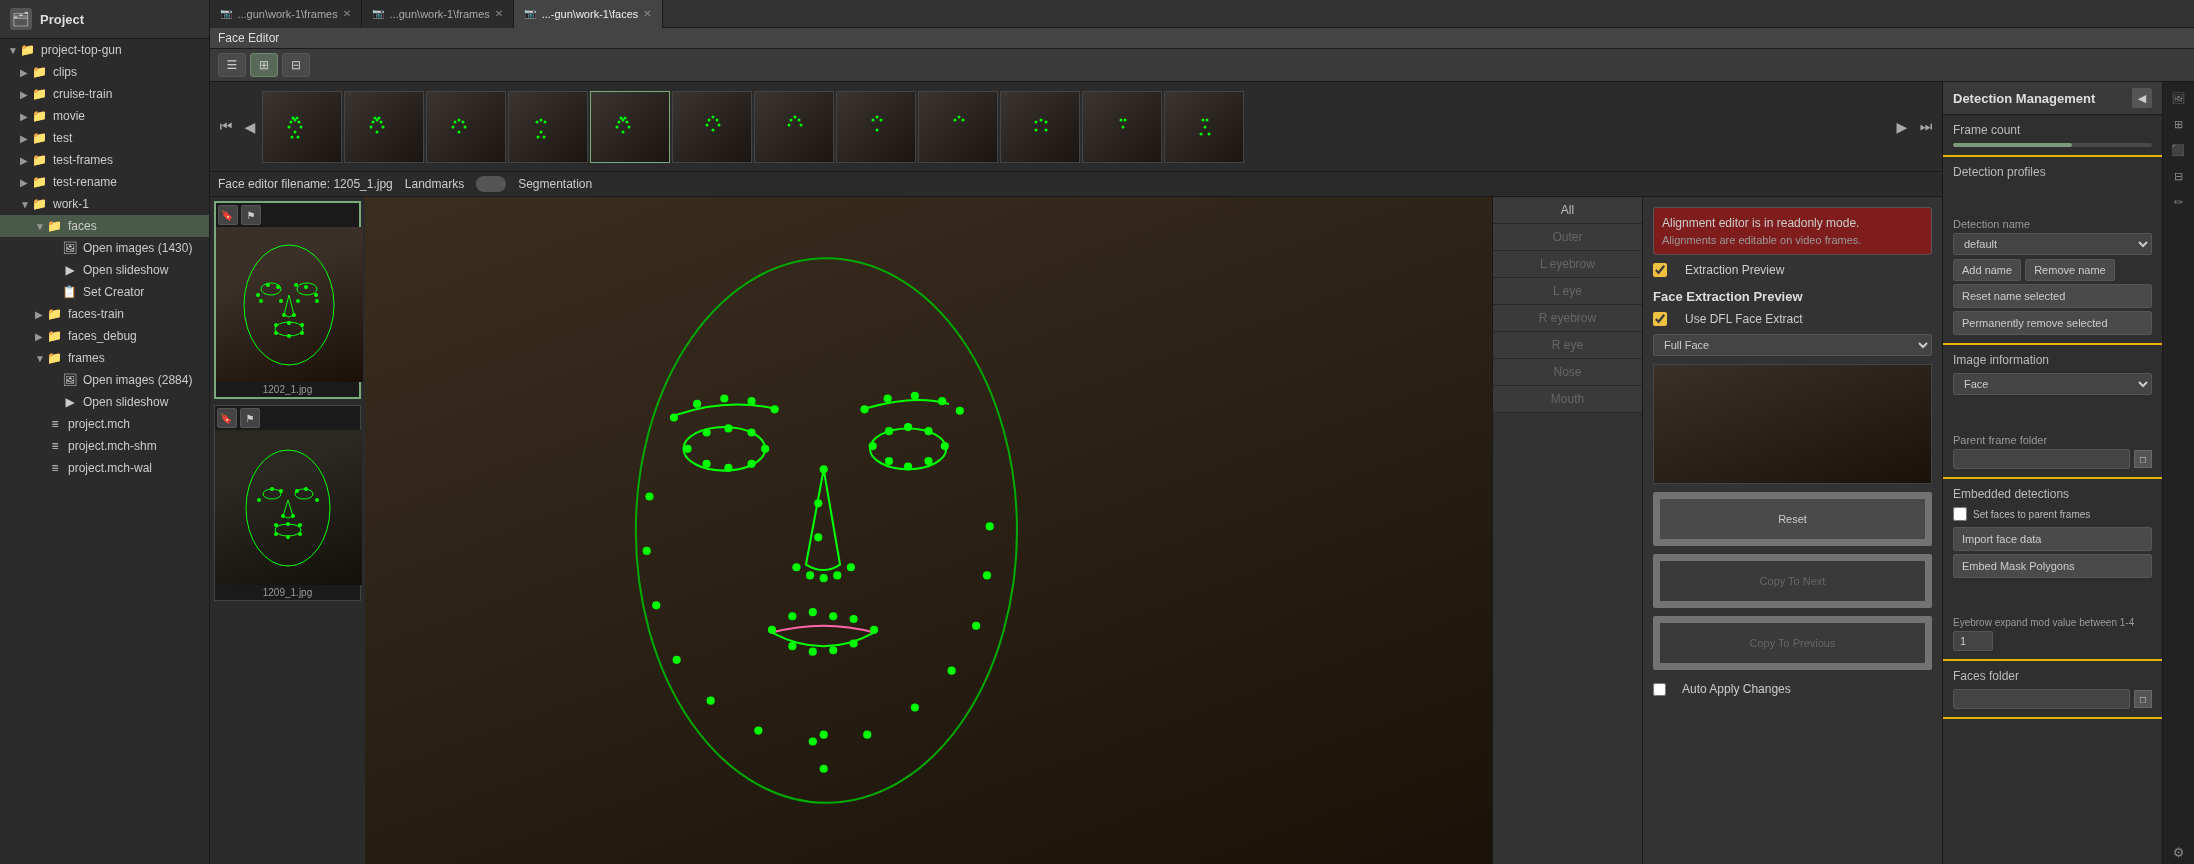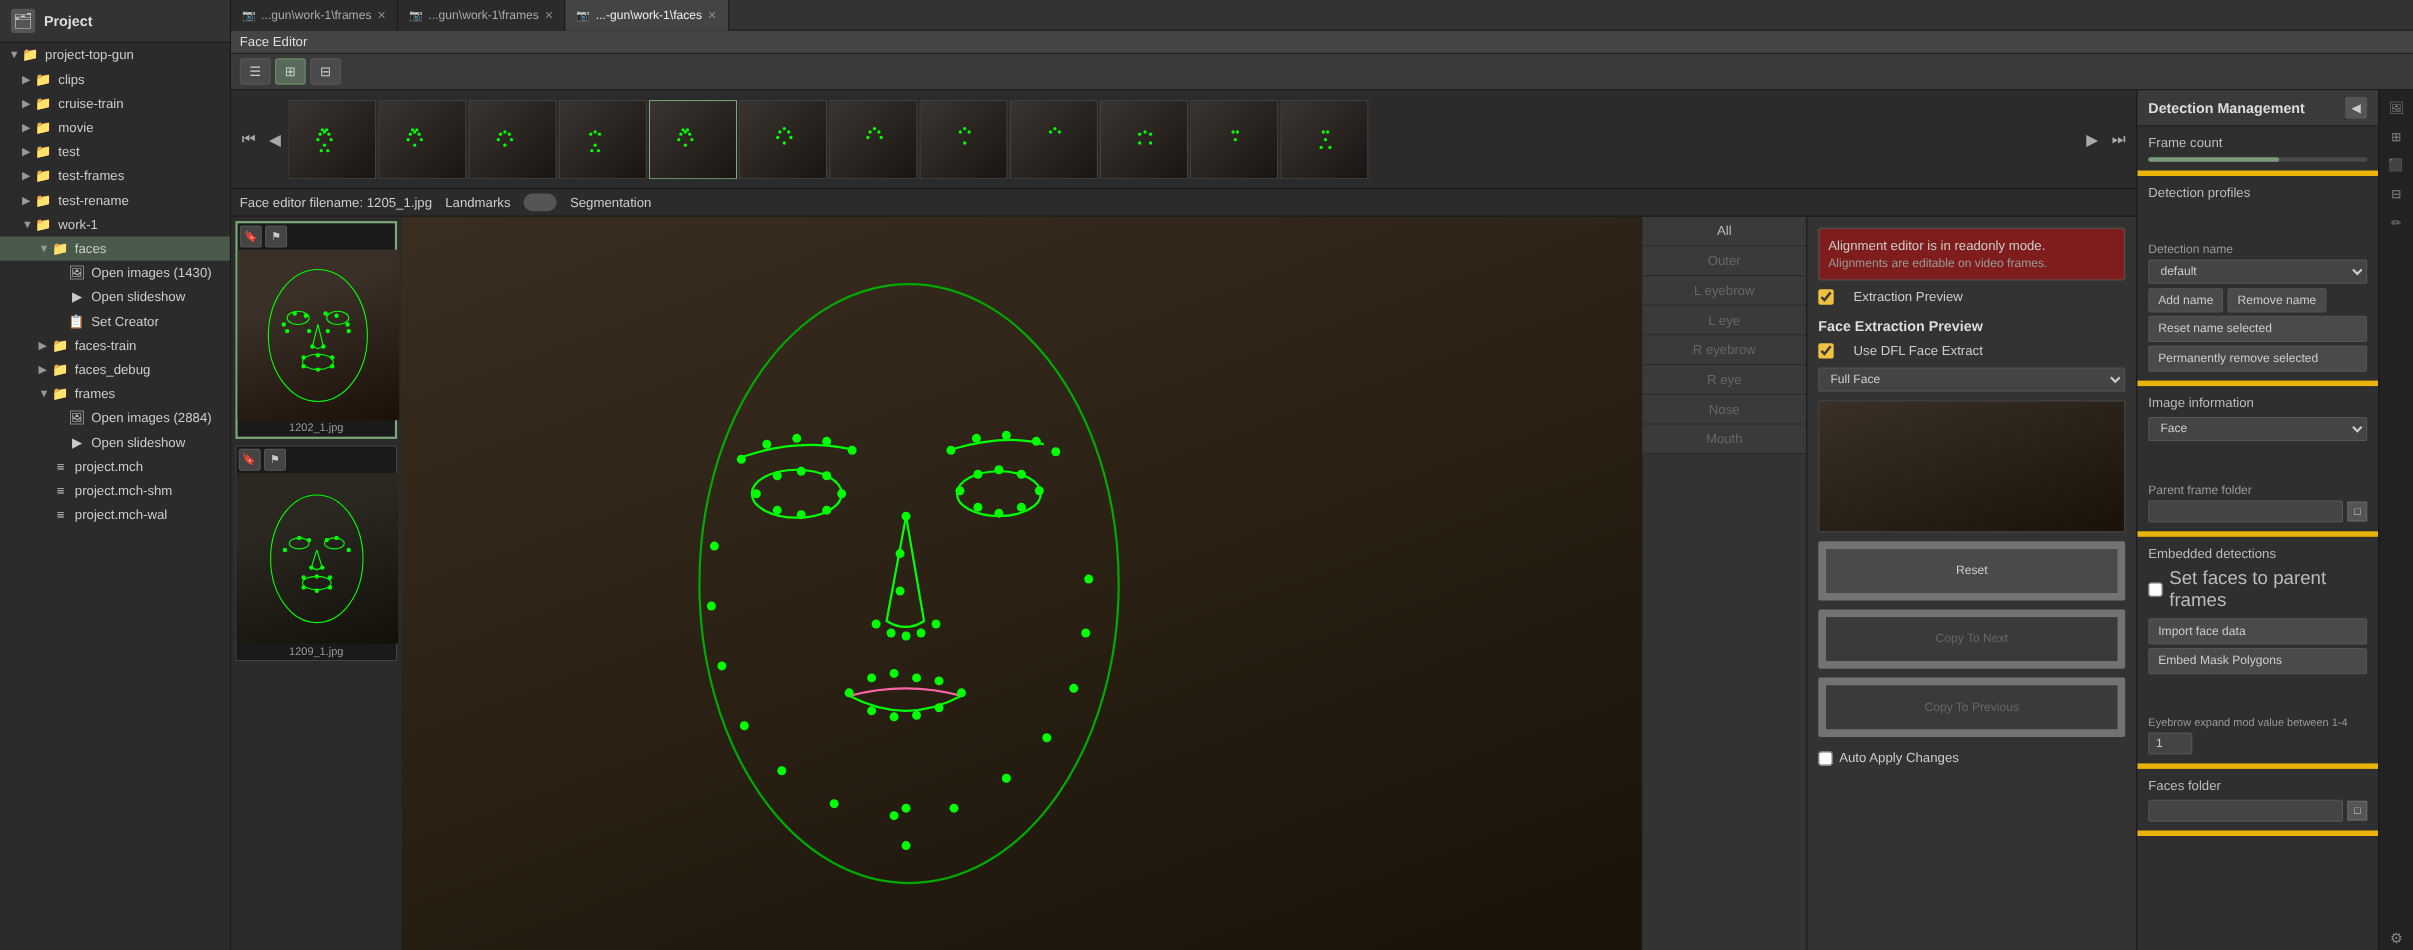--- a/index.html
+++ b/index.html
@@ -67,37 +67,37 @@
     
     .alignment-panel { width: 300px; background: #333; border-left: 1px solid #1a1a1a; padding: 10px; display: flex; flex-direction: column; gap: 8px; flex-shrink: 0; }
     .checkbox-row { display: flex; align-items: center; gap: 18px; }
     .checkbox-row input[type=checkbox] { accent-color: #f0c040; width: 14px; height: 14px; cursor: pointer; }
     .checkbox-row label { font-size: 12px; color: #ccc; cursor: pointer; }
     .section-title { font-size: 13px; color: #ddd; font-weight: bold; margin-top: 4px; }
     .select-row { display: flex; align-items: center; gap: 6px; }
     .select-control { background: #444; border: 1px solid #555; color: #ccc; padding: 3px 6px; font-size: 11px; border-radius: 2px; flex: 1; }
     .action-btn { padding: 14px 8px; background: #4a4a4a; border: 7px solid #737373; color: #ccc; font-size: 11px; cursor: pointer; border-radius: 2px; text-align: center; }
     .action-btn.disabled { color: #666; background: #3a3a3a; cursor: not-allowed; }
-    .auto-apply-row { display: flex; align-items: center; gap: 6px; margin-top: 4px; }
+    .auto-apply-row { display: flex; align-items: center; gap: 16px; margin-top: 4px; }
 
     
     .detection-panel { width: 220px; background: #2f2f2f; border-left: 1px solid #1a1a1a; display: flex; flex-direction: column; overflow-y: auto; flex-shrink: 0; }
     .detection-panel-header { display: flex; align-items: center; justify-content: space-between; padding: 6px 10px; background: #3a3a3a; border-bottom: 1px solid #1a1a1a; }
     .detection-panel-title { font-size: 13px; color: #ddd; font-weight: bold; }
-    .detection-section { padding: 8px 10px; border-bottom: 5px solid #eab308; }
+    .detection-section { padding: 8px 10px; border-bottom: 2px solid #eab308; }
     .detection-section-title { font-size: 12px; color: #bbb; margin-bottom: 6px; }
     .detection-label { font-size: 11px; color: #999; margin-bottom: 3px; margin-top: 39px; }
     .detection-input { background: #444; border: 1px solid #555; color: #ccc; padding: 3px 6px; font-size: 11px; border-radius: 2px; width: 100%; }
     .det-select { background: #444; border: 1px solid #555; color: #ccc; padding: 3px 6px; font-size: 11px; border-radius: 2px; width: 100%; }
     .det-btn-row { display: flex; gap: 4px; flex-wrap: wrap; margin-top: 4px; }
     .det-btn { padding: 4px 8px; background: #4a4a4a; border: 1px solid #555; color: #ccc; font-size: 11px; cursor: pointer; border-radius: 2px; }
     .det-action-btn { width: 100%; padding: 5px 8px; background: #4a4a4a; border: 1px solid #555; color: #ccc; font-size: 11px; cursor: pointer; border-radius: 2px; margin-top: 3px; text-align: left; }
     .embedded-checkbox-row { display: flex; align-items: center; gap: 6px; margin-top: 4px; }
     .embedded-checkbox-row input[type=checkbox] { width: 14px; height: 14px; cursor: pointer; }
-    .embedded-checkbox-row label { font-size: 17px; color: #bbb; cursor: pointer; }
+    .embedded-checkbox-row label { font-size: 10px; color: #bbb; cursor: pointer; }
     .embed-input { background: #444; border: 1px solid #555; color: #ccc; padding: 3px 6px; font-size: 11px; border-radius: 2px; width: 40px; }
 
     
     .icon-strip { width: 32px; background: #222; display: flex; flex-direction: column; align-items: center; padding-top: 4px; gap: 2px; border-left: 1px solid #1a1a1a; flex-shrink: 0; }
     .icon-strip-btn { width: 24px; height: 24px; display: flex; align-items: center; justify-content: center; color: #888; cursor: pointer; border-radius: 3px; font-size: 13px; }
 
     
     .strip-face { width: 100%; height: 100%; background: linear-gradient(135deg, #3a3a3a 0%, #1a1a1a 100%); position: relative; }
 
     .scrollbar-thin::-webkit-scrollbar { width: 6px; }

